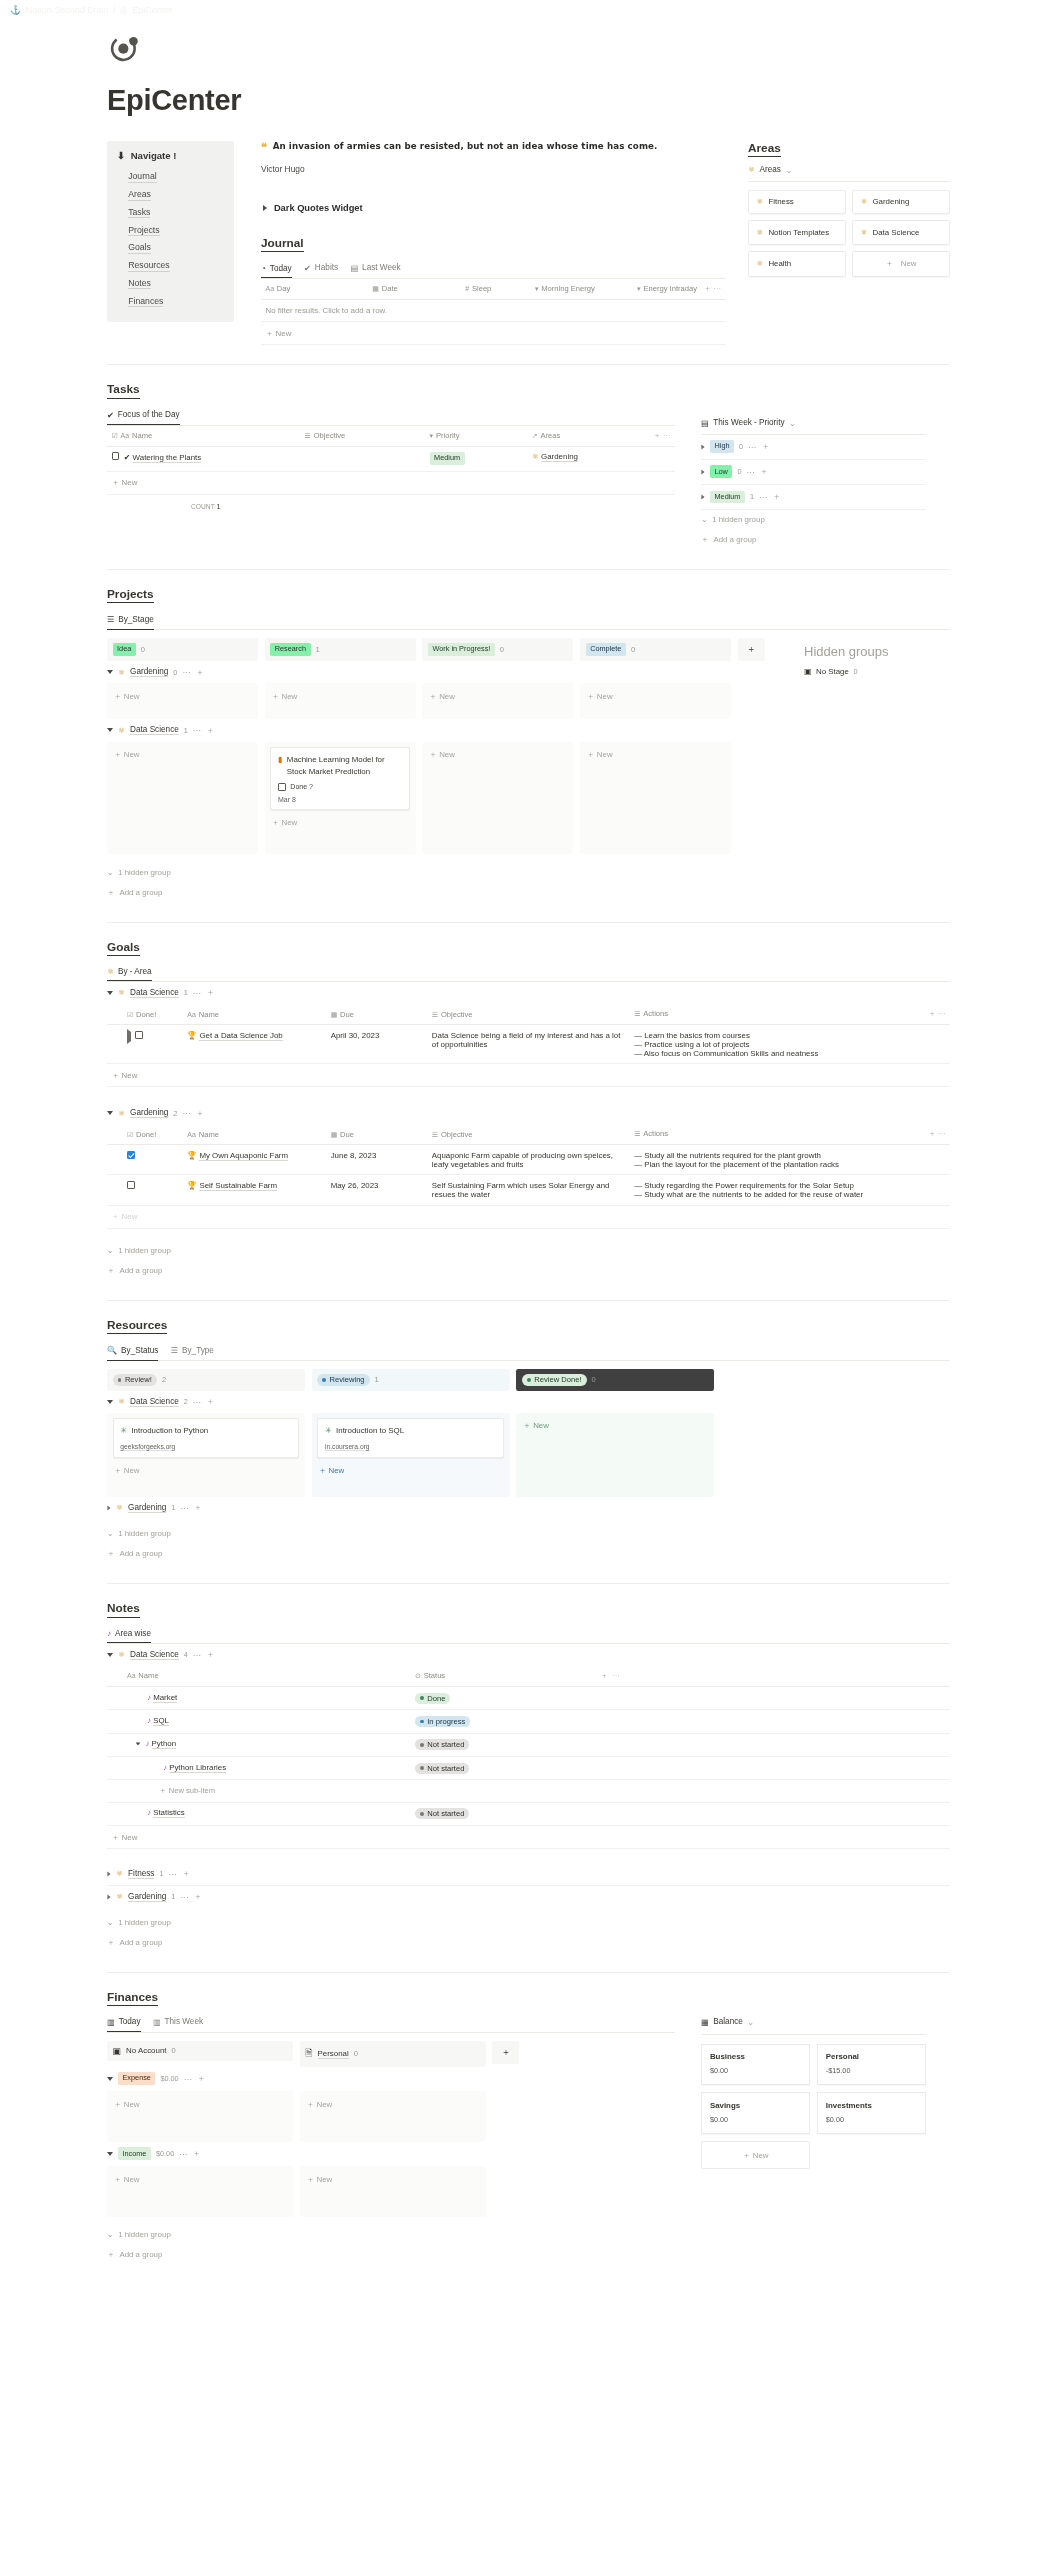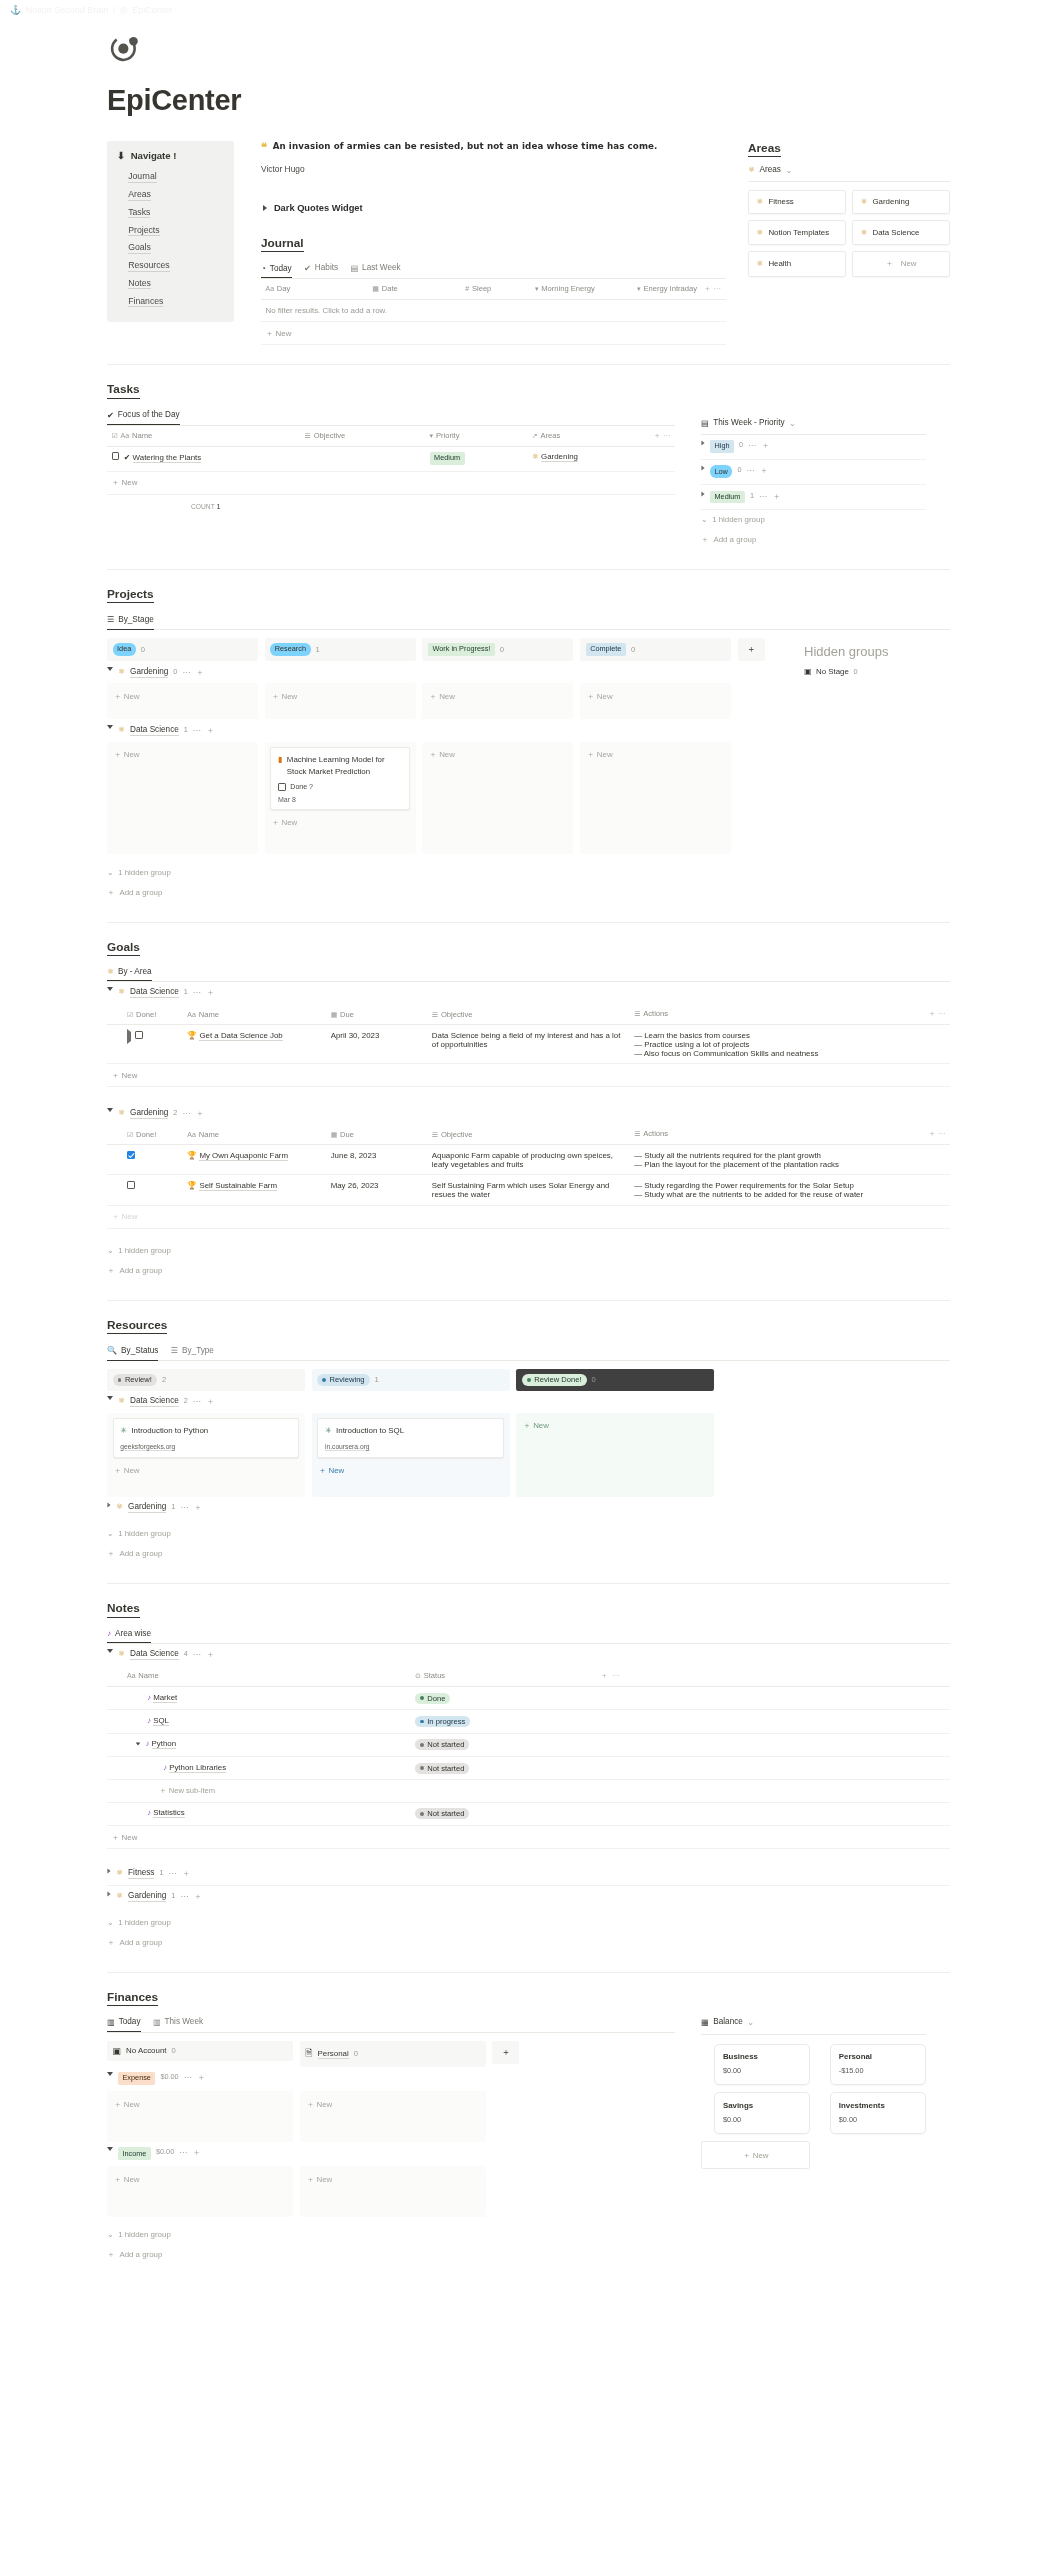--- a/index.html
+++ b/index.html
@@ -124,21 +124,21 @@
   .empty-row { font-size: 7.9px; color: #9b9993; padding: 6.2px 4.5px; border-bottom: 0.6px solid #f1f0ee; }
   .new-row { font-size: 7.9px; color: #9b9993; padding: 5.6px 4.5px; border-bottom: 0.6px solid #f1f0ee; }
   .count-row { font-size: 6.7px; color: #9b9993; padding: 6.7px 4.5px 2.2px 84px; }
   .count-row b { color: #45443f; font-weight: 400; font-size: 7.3px; }
   .lnk { border-bottom: 0.6px solid #d8d6d1; }
 
   
   .chip { display: inline-block; padding: 1.1px 4.5px; border-radius: 1.7px; font-size: 7.3px; line-height: 10.7px;}
   .chip-green { background: #dbeddb; color: #1c3829; }
   .chip-blue  { background: #d3e5ef; color: #183347; }
-  .chip-gray  { background: #7dd3fc; color: #32302c; border-radius: 6px; }
+  .chip-gray  { background: #86efac; color: #32302c; }
   .chip-orange{ background: #fadec9; color: #49290e; }
   .pill { display:inline-flex; align-items:center; gap:3.4px; padding: 1.1px 5px; border-radius: 6.2px; font-size: 7.6px;}
   .pill .dot { width: 3.9px; height: 3.9px; border-radius: 50%; display:inline-block;}
 
   
   .board { display: flex; gap: 6.7px; align-items: flex-start; }
   .board-col { width: 151px; flex: none; }
   .board-head {
     background: #f7f7f5; border-radius: 2.2px; padding: 5px 5.6px;
     display: flex; align-items: center; gap: 5px;
@@ -158,21 +158,21 @@
 
   .cbox { width: 7.9px; height: 7.9px; border: 0.9px solid #57564f; border-radius: 1.1px; display:inline-block; flex:none;}
   .cbox.on { background: #2383e2; border-color: #2383e2; position: relative; }
   .cbox.on::after {
     content: ""; position: absolute; left: 2.2px; top: 0.3px;
     width: 2.2px; height: 4.5px; border: solid #fff; border-width: 0 1.1px 1.1px 0; transform: rotate(42deg);
   }
 
   
   .grp {
-    display: flex; gap: 5px;
+    display: flex; align-items: center; gap: 5px;
     font-size: 8.2px; color: #37352f; padding: 5.6px 0;
   }
   .grp .cnt { font-size: 7.3px; color: #9b9993; }
   .grp .dots, .grp .plus { color: #a3a199; font-size: 8.4px; }
   .muted-row { font-size: 7.9px; color: #a3a199; padding: 5px 0; display:flex; align-items:center; gap:4.5px;}
   .sep { border-top: 0.6px solid #eeedea; margin: 19px 0 17px 0; }
 
   .areas-title { font-size: 11.8px; font-weight: 600; display:inline-block; border-bottom: 1.4px solid #37352f; padding-bottom:1.1px;}
   .areas-tab { display:flex; align-items:center; gap:4.5px; font-size: 8.2px; color:#37352f; padding: 7.9px 0 6.2px 0; border-bottom: 0.6px solid #eceae5;}
   .areas-grid { display: grid; grid-template-columns: 1fr 1fr; gap: 6.2px; margin-top: 7.9px; }
@@ -182,21 +182,21 @@
     box-shadow: 0 0.6px 1.1px rgba(15,15,15,0.04);
   }
   .area-card.new { color: #a3a199; justify-content: center; background: #fff; }
 
   .atom { color: #c8922a; font-size: 7.9px; }
   .hidden-groups { font-size: 13px; color: #a3a199; }
   .no-stage { font-size: 7.9px; color: #37352f; display:flex; align-items:center; gap:4.5px; margin-top: 7.9px; }
 
   .fin-bal-head { display:flex; align-items:center; gap:4.5px; font-size:8.2px; color:#37352f; padding-bottom: 6.7px; border-bottom: 0.6px solid #eceae5;}
   .bal-grid { display:grid; grid-template-columns: 1fr 1fr; gap: 6.7px; margin-top: 9px; }
-  .bal-card { border: 0.6px solid #ebeae7; border-radius: 5px; padding: 7.9px 7.9px 9px 7.9px; box-shadow: 0 0.6px 1.1px rgba(15,15,15,0.04); margin-left: 13px; }
+  .bal-card { border: 0.6px solid #ebeae7; border-radius: 0; padding: 7.9px 7.9px 9px 7.9px; box-shadow: 0 0.6px 1.1px rgba(15,15,15,0.04); }
   .bal-name { font-size: 7.9px; font-weight: 600; color: #37352f; }
   .bal-val { font-size: 7.3px; color: #5a5852; margin-top: 5px; }
   .bal-new { border:0.6px solid #ebeae7; border-radius:2.2px; padding: 7.9px; text-align:center; color:#a3a199; font-size:7.9px;}
 
   .note-row td { padding: 6.2px 4.5px; }
   .music { color: #9a52c9; }
 </style>
 </head>
 <body>
 

